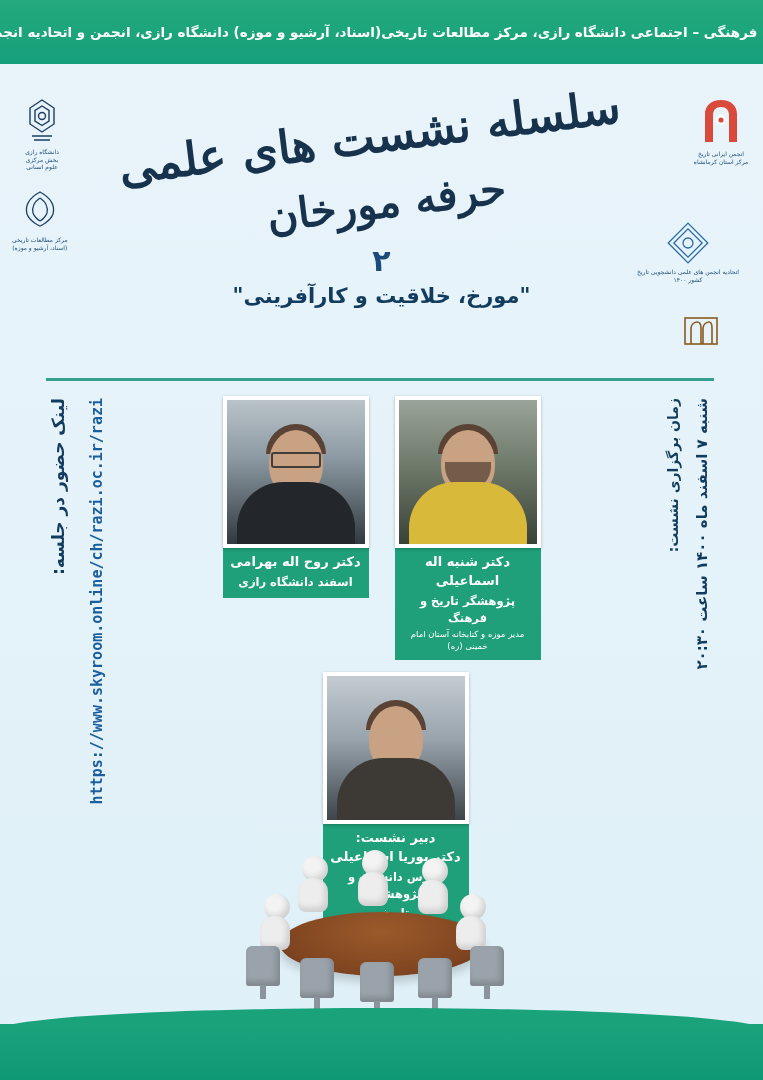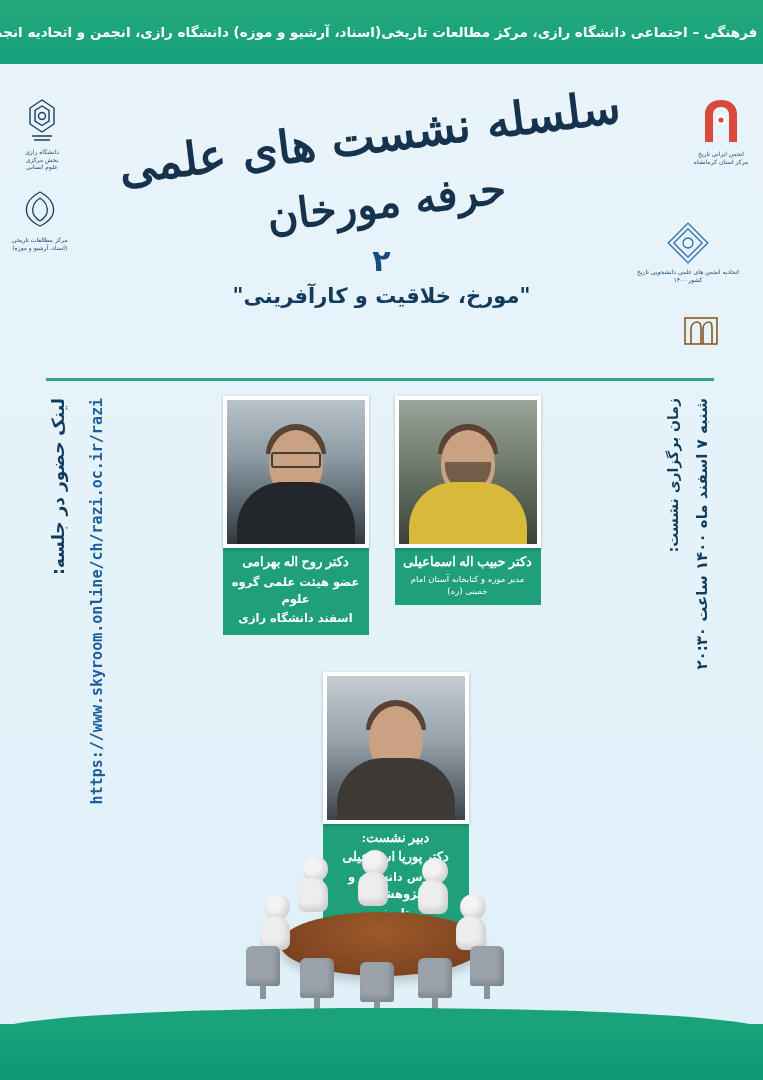--- a/index.html
+++ b/index.html
@@ -103,21 +103,21 @@
   .b-dark{background:#23272c;}
   .b-yellow{background:#d9b93a;}
   .b-brown{background:#3d3a35;}
   .glasses{position:absolute;top:52px;left:50%;transform:translateX(-50%);width:46px;height:12px;border:2px solid #2b2b2b;border-radius:3px;opacity:.85;}
   .beard{position:absolute;top:62px;left:50%;transform:translateX(-50%);width:46px;height:28px;border-radius:0 0 26px 26px;background:#6a5444;opacity:.9;}
 
   .nameplate{
     background:#1fa07a;color:#fff;text-align:center;direction:rtl;
     padding:5px 4px 7px;font-weight:bold;
   }
-  .nameplate .nm{font-size:13px;line-height:1.45;font-family:Liberation Serif, serif;}
+  .nameplate .nm{font-size:13px;line-height:1.45;}
   .nameplate .rl{font-size:11.5px;line-height:1.5;font-weight:bold;margin-top:2px;}
   .nameplate .sm{font-size:8.5px;line-height:1.4;font-weight:normal;margin-top:2px;}
 
   .card-mid{
     position:absolute;top:672px;left:14px;width:100%;display:flex;justify-content:center;
   }
   .card-mid .card{width:146px;}
 
   
   .illus{position:absolute;left:0;bottom:60px;width:100%;height:170px;}
@@ -225,35 +225,35 @@
   <div class="cards">
 
     <div class="card">
       <div class="photo p2">
         <div class="hair"></div>
           <div class="head"></div>
         <div class="beard"></div>
         <div class="body b-yellow"></div>
       </div>
       <div class="nameplate">
-        <div class="nm">دکتر حبیب اله اسماعیلی</div>
+        <div class="nm">دکتر شنبه اله اسماعیلی</div>
+        <div class="rl">پژوهشگر تاریخ و فرهنگ</div>
         <div class="sm">مدیر موزه و کتابخانه آستان امام خمینی (ره)</div>
       </div>
     </div>
 
     <div class="card">
       <div class="photo p1">
         <div class="hair"></div>
           <div class="head"></div>
         <div class="glasses"></div>
         <div class="body b-dark"></div>
       </div>
       <div class="nameplate">
         <div class="nm">دکتر روح اله بهرامی</div>
-        <div class="rl">عضو هیئت علمی گروه علوم</div>
         <div class="rl">اسفند دانشگاه رازی</div>
       </div>
     </div>
 
   </div>
 
   <div class="card-mid">
     <div class="card">
       <div class="photo p3">
         <div class="hair"></div>

